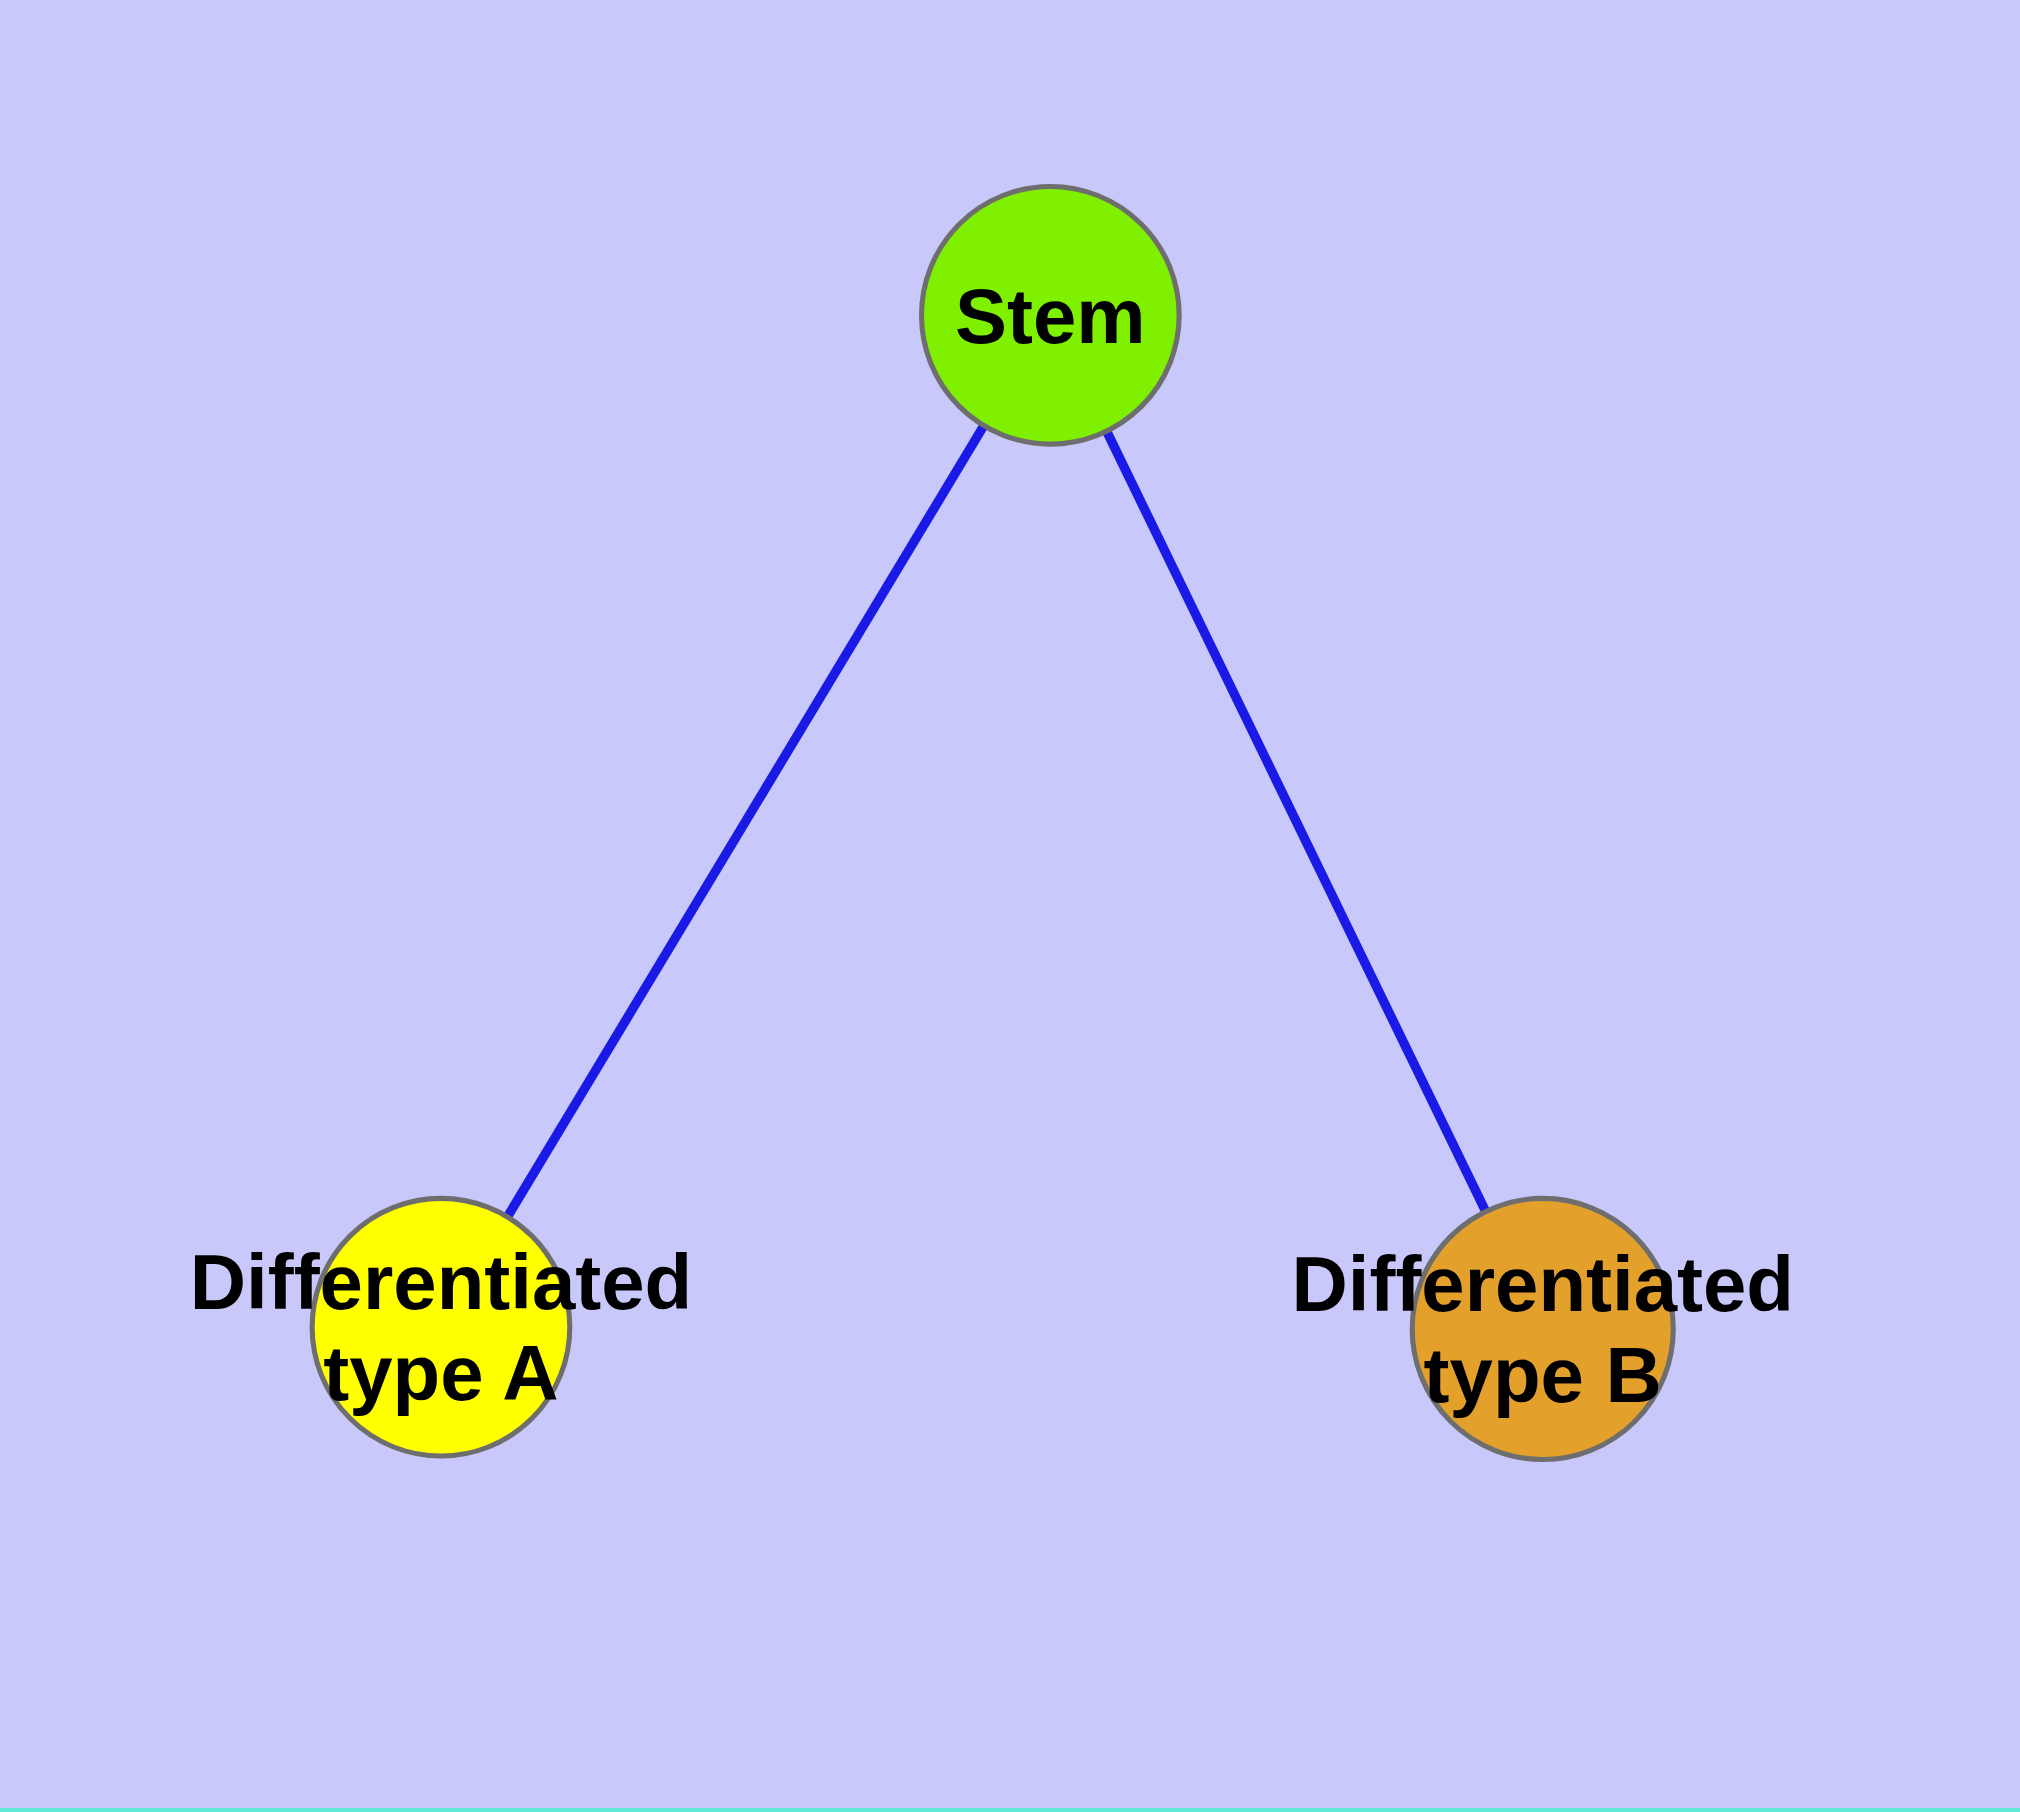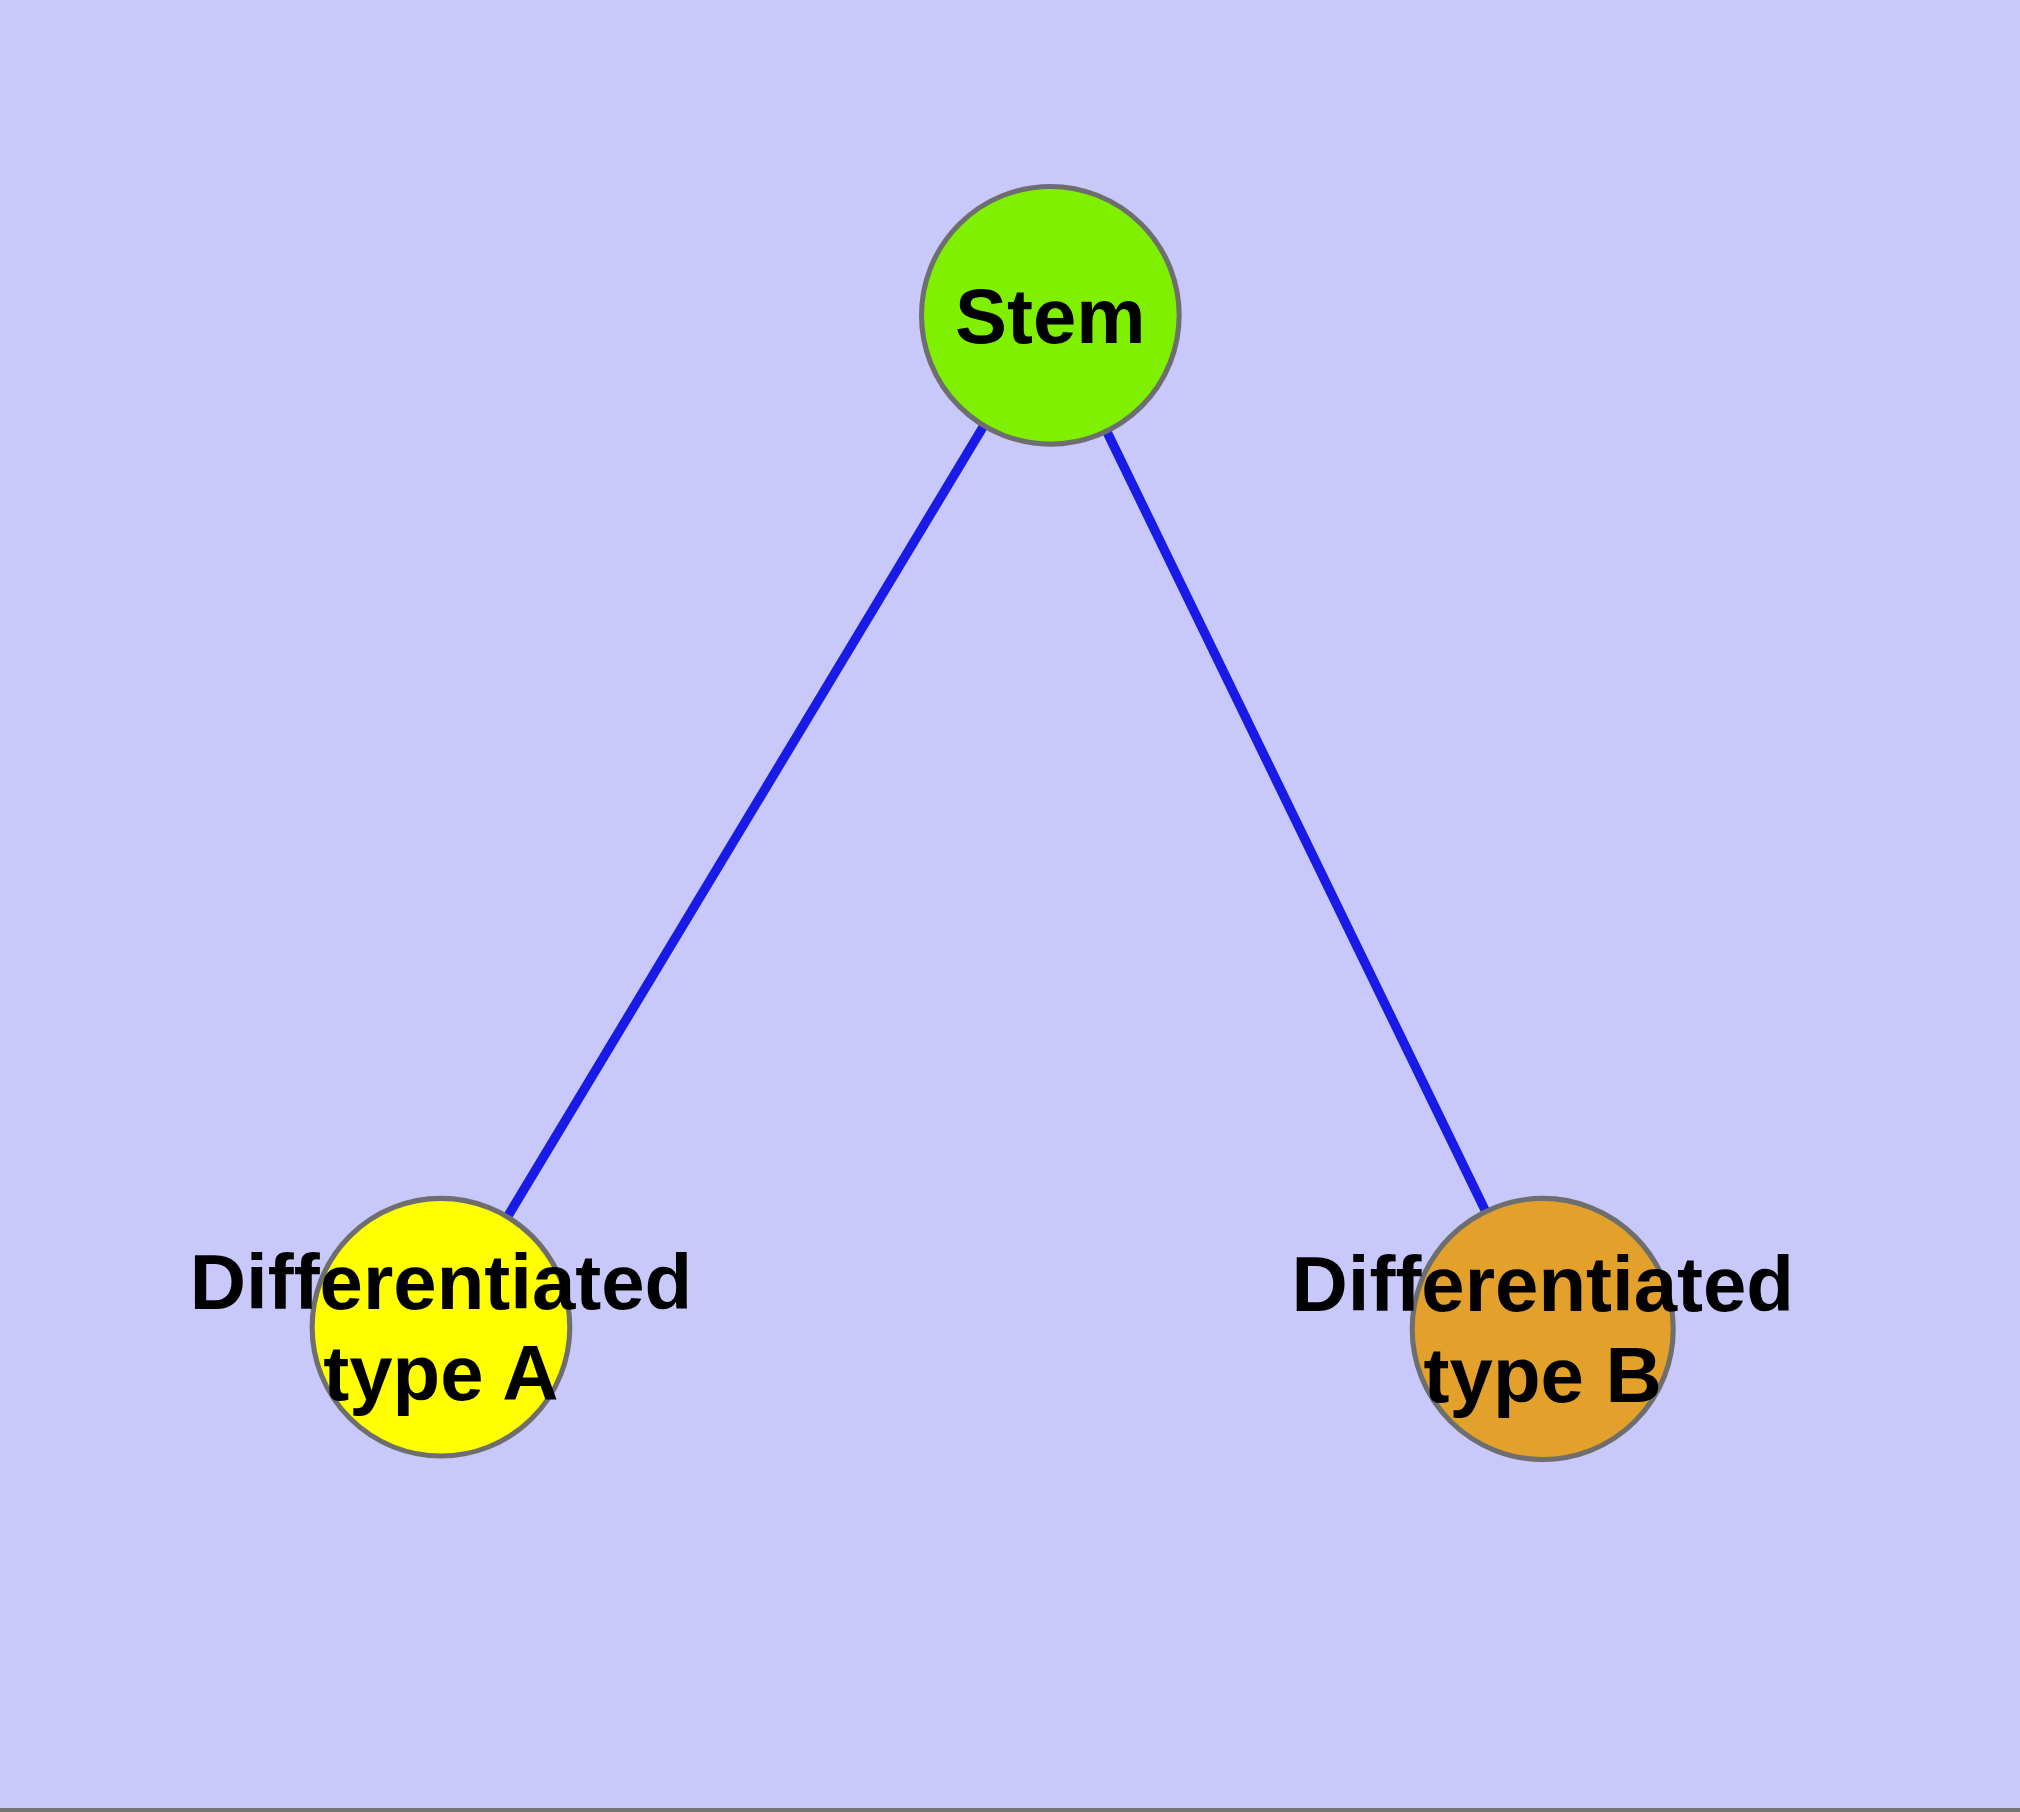--- a/index.html
+++ b/index.html
@@ -9,21 +9,21 @@
     background: #ffffff;
   }
   body {
     font-family: "Liberation Sans", sans-serif;
   }
   #canvas {
     position: relative;
     width: 2021px;
     height: 1812px;
     overflow: hidden;
-    background: #737373;
+    background: #5eead4;
   }
   #plot-background {
     position: absolute;
     left: 0;
     top: 0;
     width: 2021px;
     height: 1808px;
   }
   #graph-svg {
     position: absolute;

